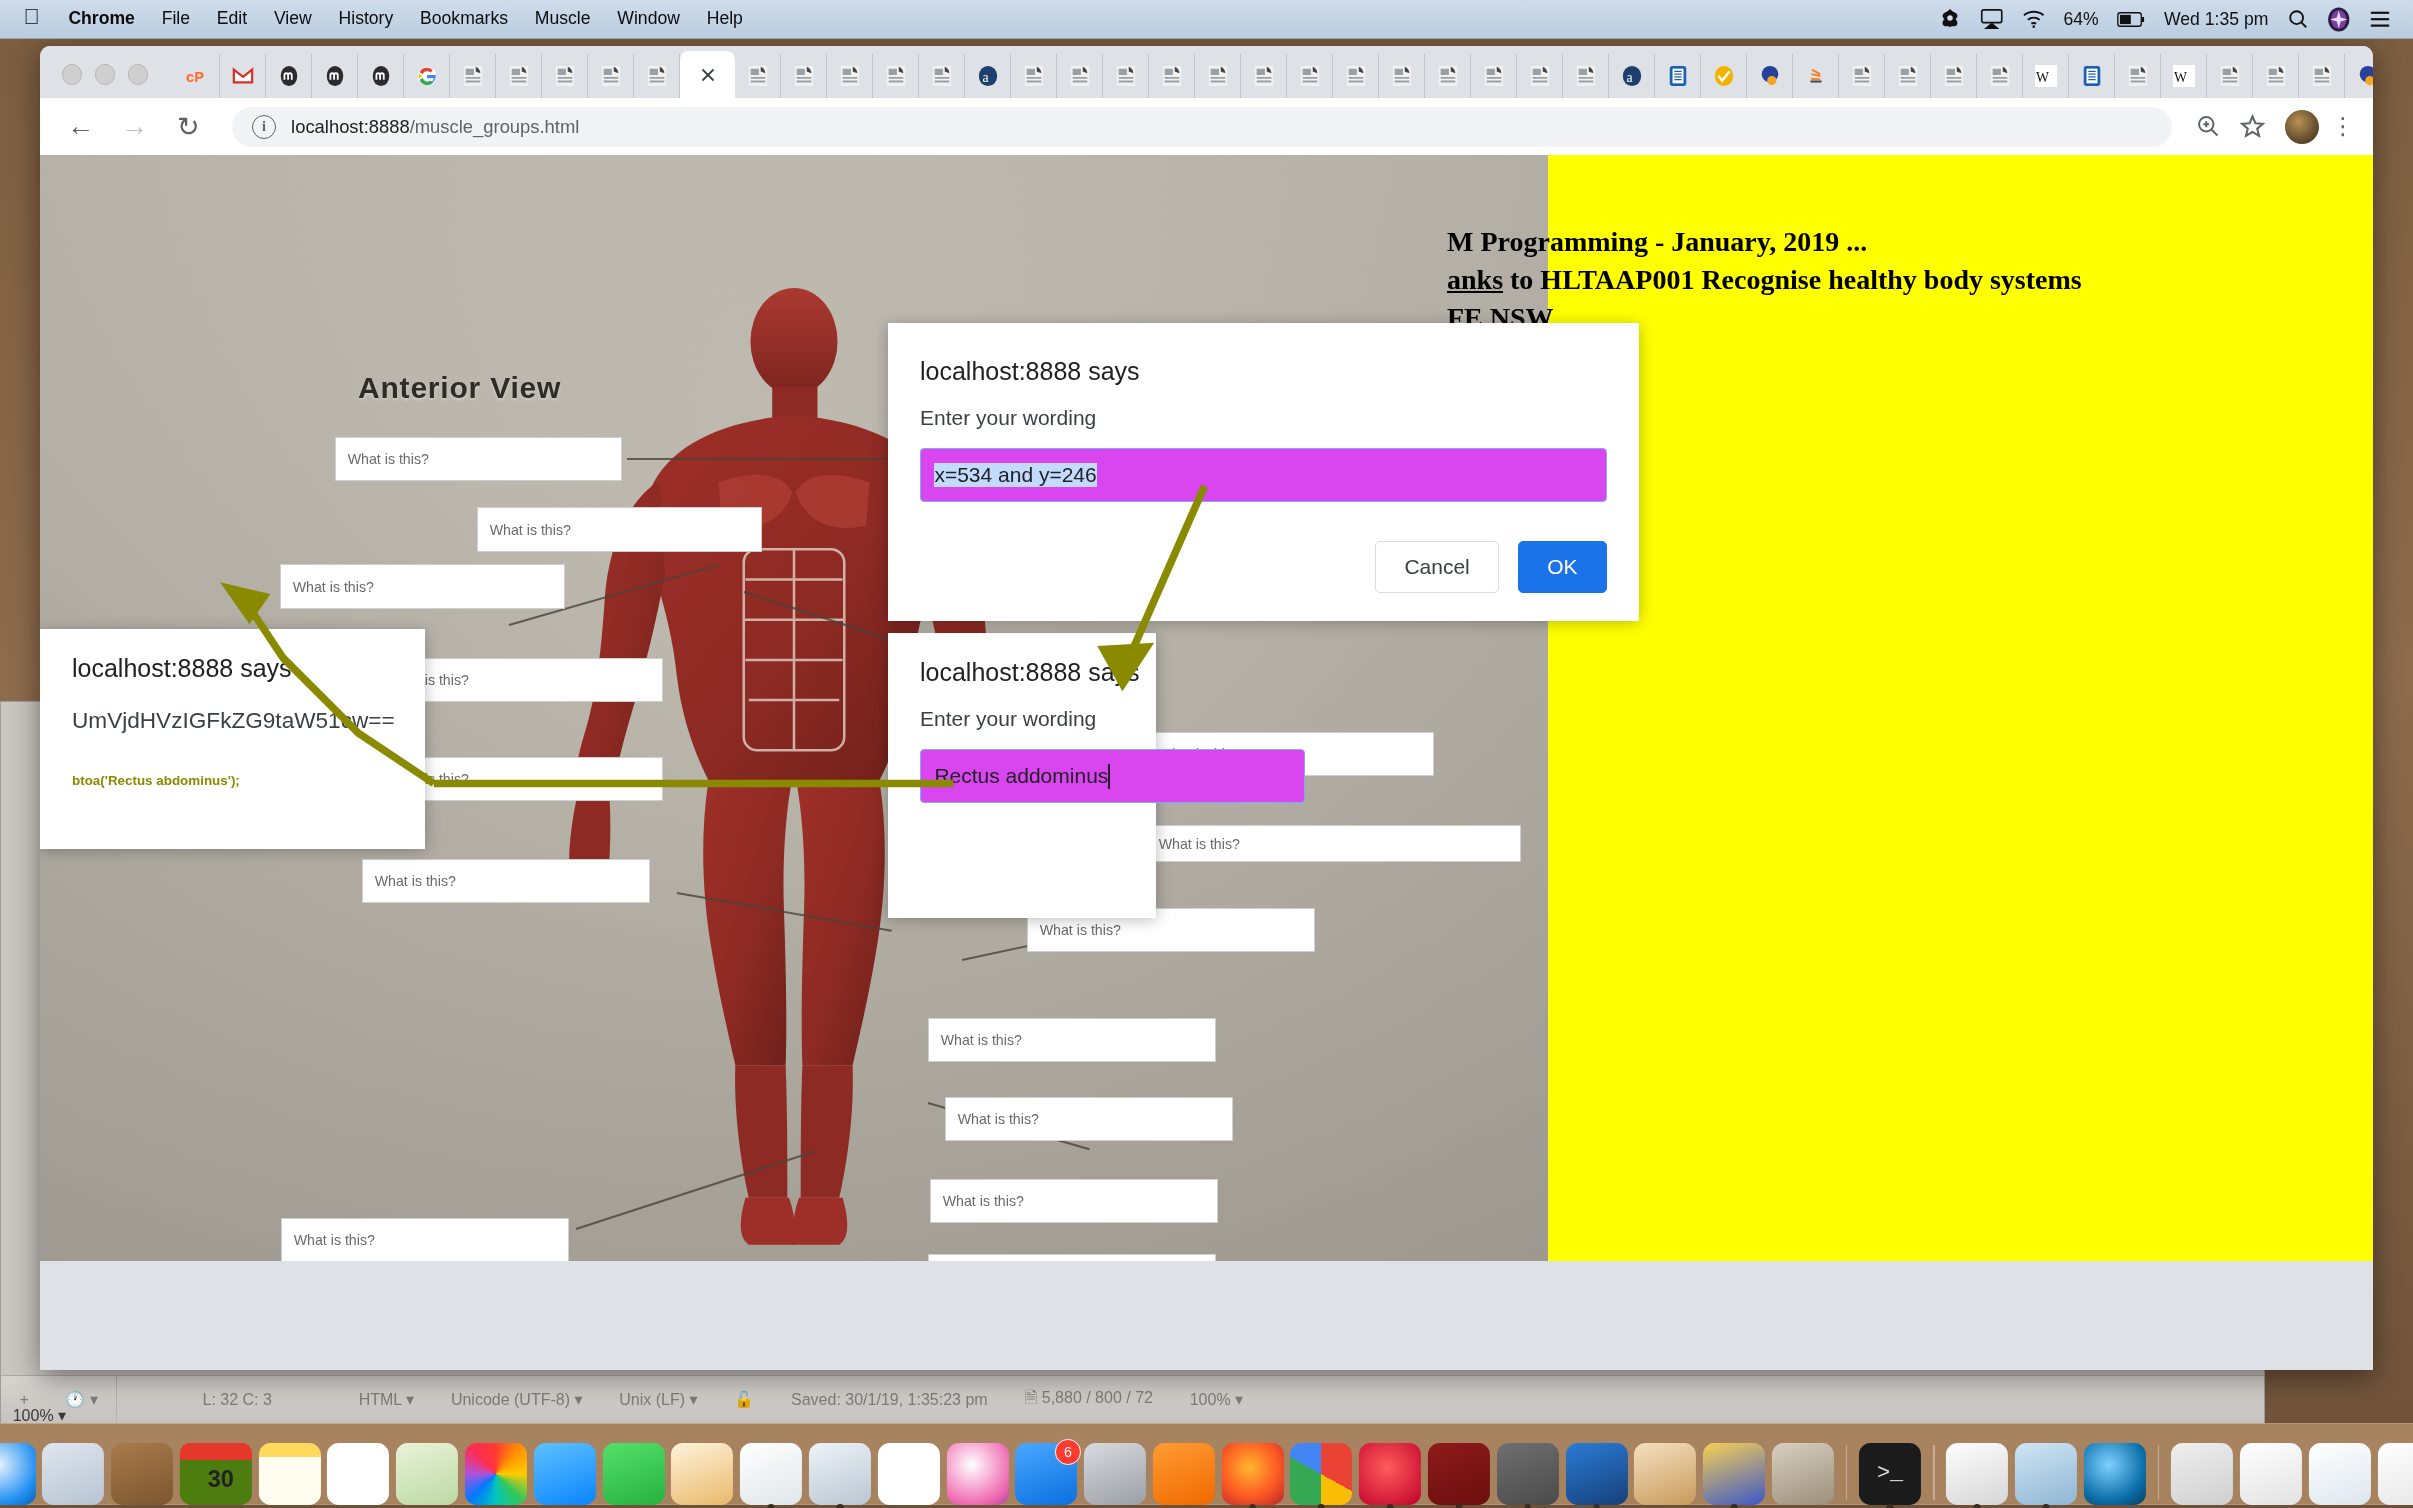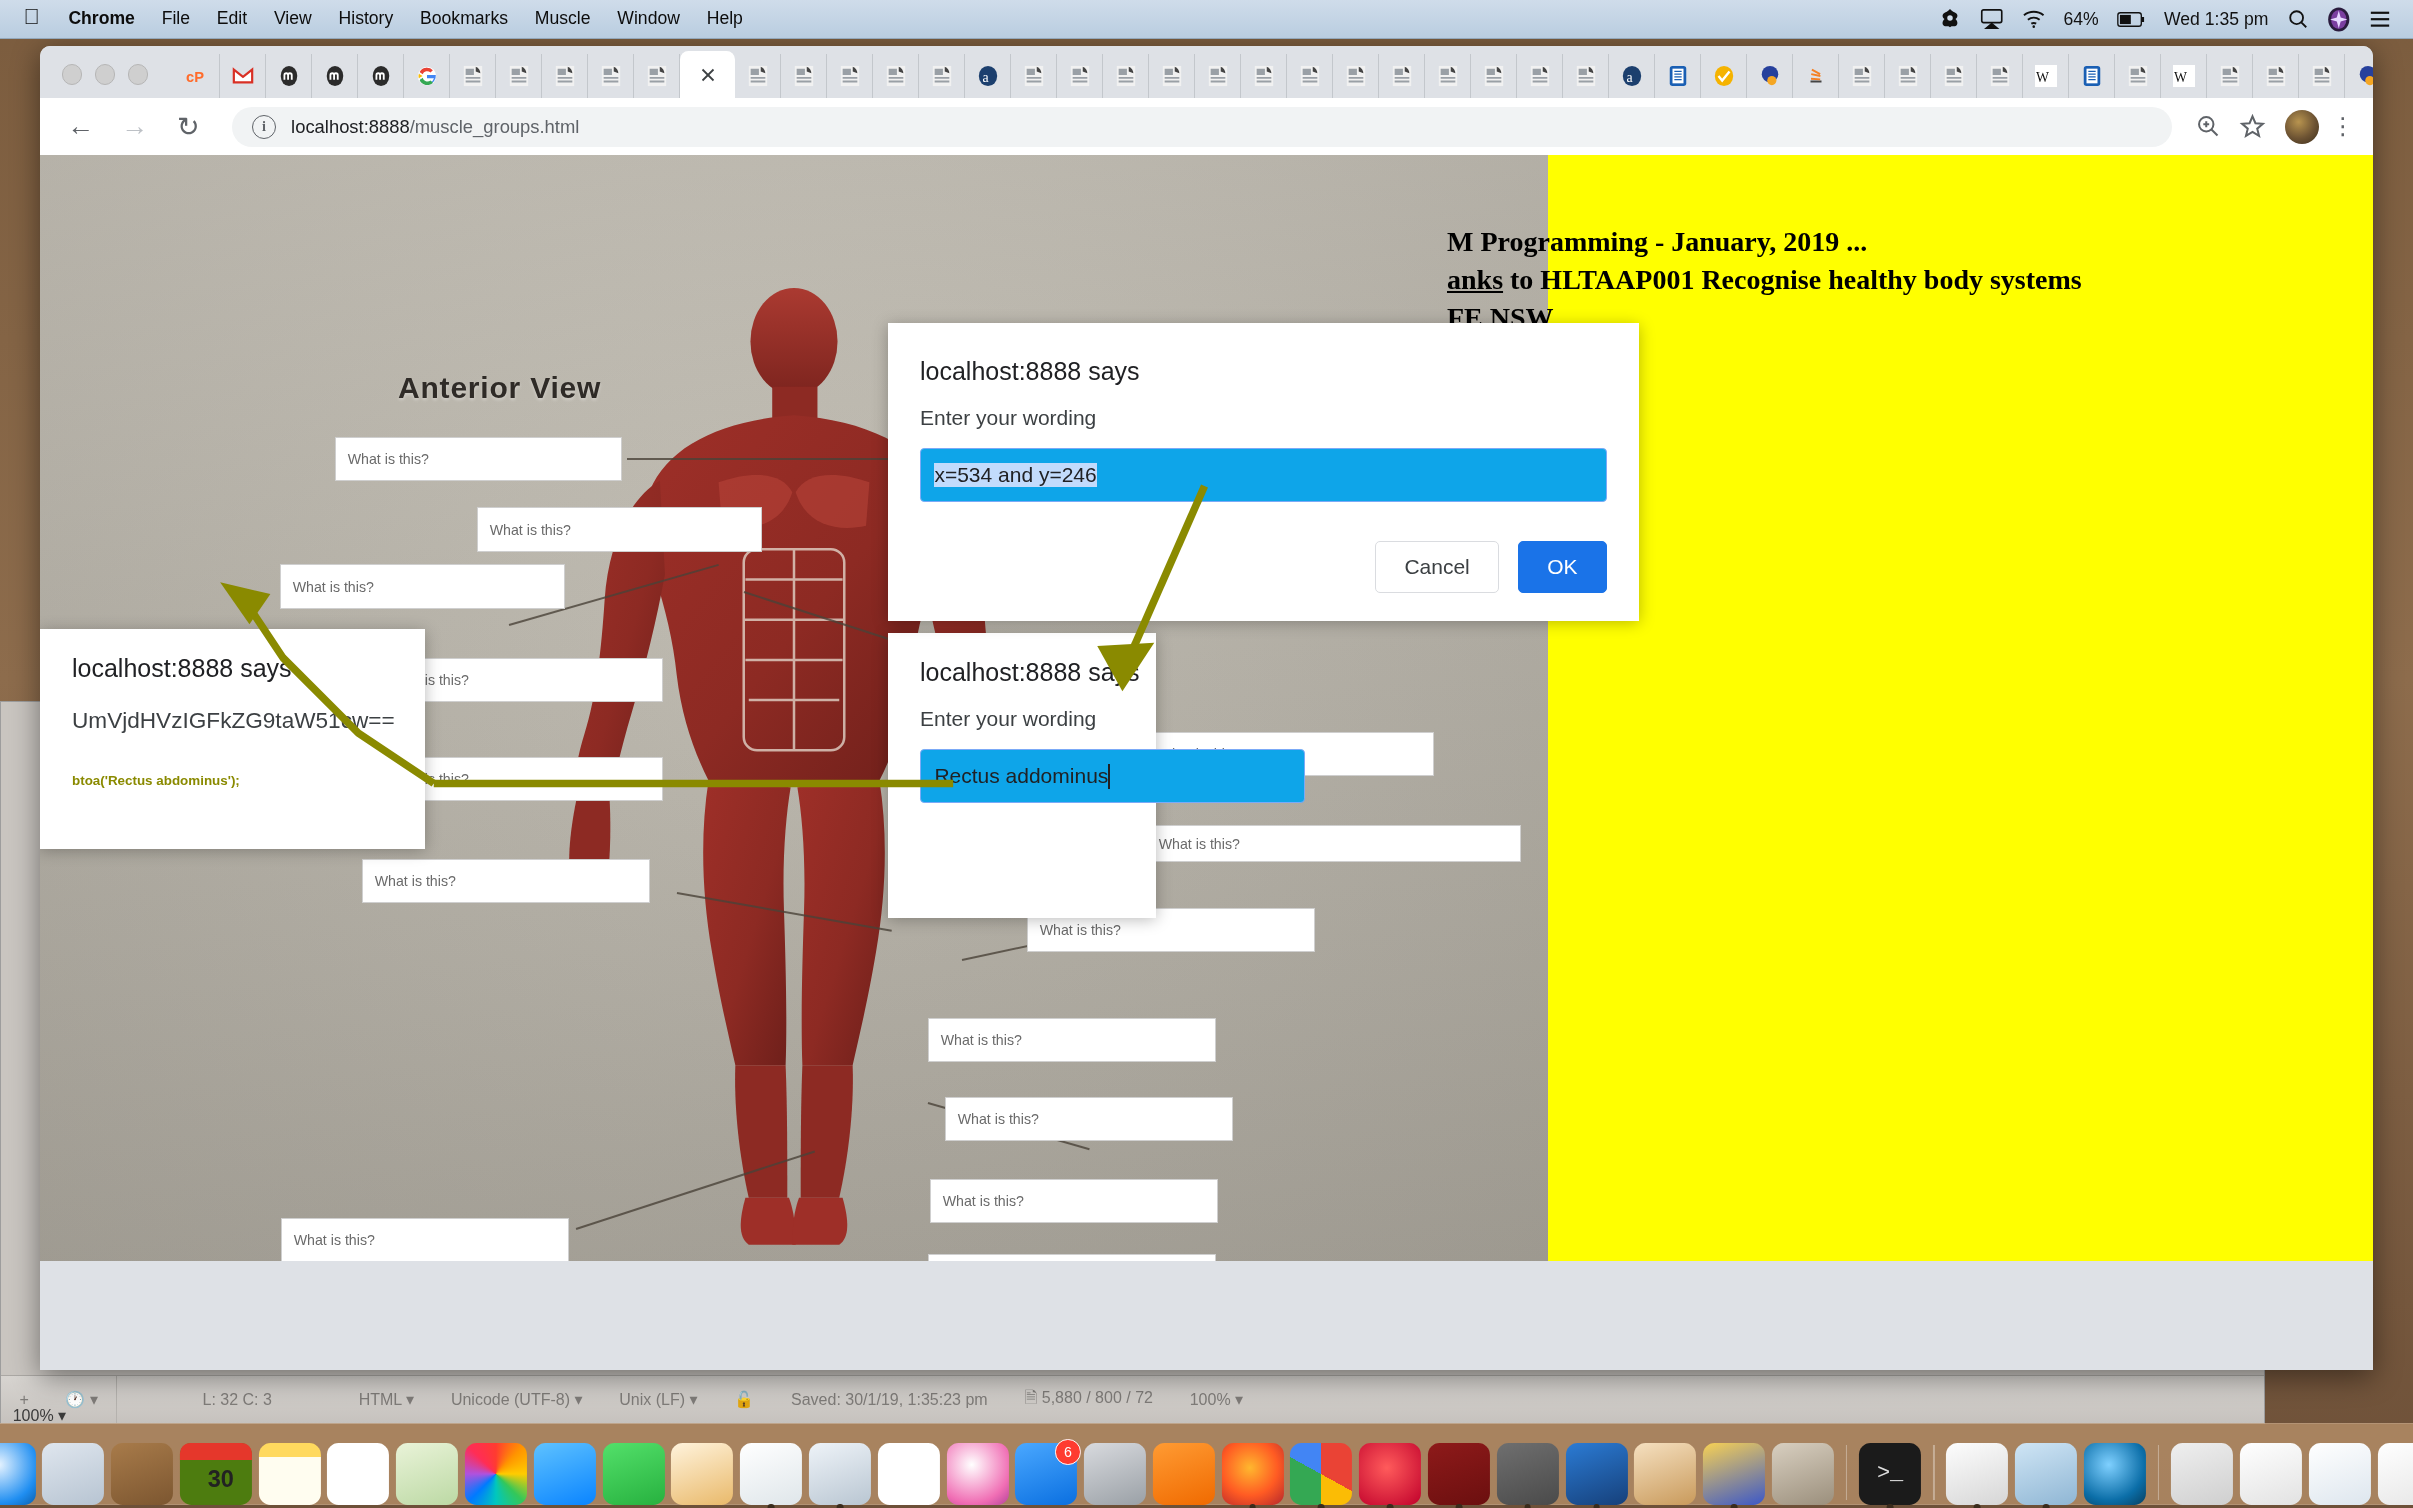--- a/index.html
+++ b/index.html
@@ -78,21 +78,21 @@
   
   #muscle-pane{position:absolute;left:0;top:0;width:1508px;height:1106px;
      background:
        radial-gradient(ellipse at 50% 45%, rgba(140,135,125,.0) 0%, rgba(90,85,78,.22) 100%),
        linear-gradient(175deg,#cdc9bf 0%, #bfbbb1 40%, #b0aca2 100%);
      overflow:hidden;}
   
   .body-fig{position:absolute;left:50%;top:126px;transform:translateX(-50%);}
   .anterior-title{position:absolute;left:318px;top:216px;font-size:30px;font-weight:bold;
      color:#2f2b27;font-family:"Liberation Sans",sans-serif;letter-spacing:0.8px;
-     text-shadow:0 1.7px 3.4px rgba(255,255,255,.35);filter:blur(0.3px);margin-left:40px;}
+     text-shadow:0 1.7px 3.4px rgba(255,255,255,.35);filter:blur(0.3px);}
   .qbox{position:absolute;background:#fff;border:0.8px solid #cfcfcf;
      display:flex;align-items:center;padding-left:11.7px;font-size:14.2px;color:#6a6a6a;
      box-sizing:border-box;}
   .leader{position:absolute;background:#4a4238;height:1.7px;transform-origin:left center;opacity:.8;}
 
   
   #quiz-pane{position:absolute;left:1508px;top:0;right:0;bottom:0;background:#ffff00;
      padding:34px 0 0 0;}
   .quiz-title{font-family:"Liberation Sans",sans-serif;font-weight:bold;font-size:57px;
      color:#ffffff;text-shadow:3.4px 4.2px 2.5px rgba(120,120,120,.85);
@@ -102,21 +102,21 @@
   .quiz-line .ul{text-decoration:underline;}
   .quiz-score{font-family:"Liberation Serif",serif;font-weight:bold;font-size:25px;
      color:#000;margin:39px 0 0 -101px;}
 
   
   .dlg{position:absolute;background:#fff;box-shadow:0 1.7px 15px rgba(0,0,0,.28);
      z-index:70;font-family:"Liberation Sans",sans-serif;}
   .dlg-title{font-size:25px;color:#202124;padding:34px 16px 0 32px;}
   .dlg-sub{font-size:21px;color:#3c4043;padding:20px 32px 0 32px;}
   .dlg-input{margin:18.4px 32px 0 32px;height:54px;border:1.7px solid #7baaf7;border-radius:4.2px;
-     display:flex;align-items:center;padding:0 13.4px;box-sizing:border-box;background:#0ea5e9;}
+     display:flex;align-items:center;padding:0 13.4px;box-sizing:border-box;background:#d946ef;}
   .dlg-input .val{font-size:21px;color:#202124;}
   .dlg-input .val.sel{background:#c2dbfc;}
   .caret{display:inline-block;width:1.7px;height:25px;background:#202124;vertical-align:-5px;}
   .dlg-actions{display:flex;justify-content:flex-end;gap:18.4px;padding:39px 32px 30px 32px;}
   .btn{font-size:21px;padding:12.6px 28.5px;border-radius:5px;box-sizing:border-box;}
   .btn.cancel{border:0.8px solid #dadce0;color:#3c4043;background:#fff;}
   .btn.ok{background:#1a73e8;color:#fff;border:0.8px solid #1a73e8;}
   .dlg-plain{font-size:22.6px;color:#3c4043;padding:25px 32px 0 32px;}
   .annot{font-family:"Liberation Sans",sans-serif;font-size:13.4px;font-weight:bold;color:#8a8a00;}
 

